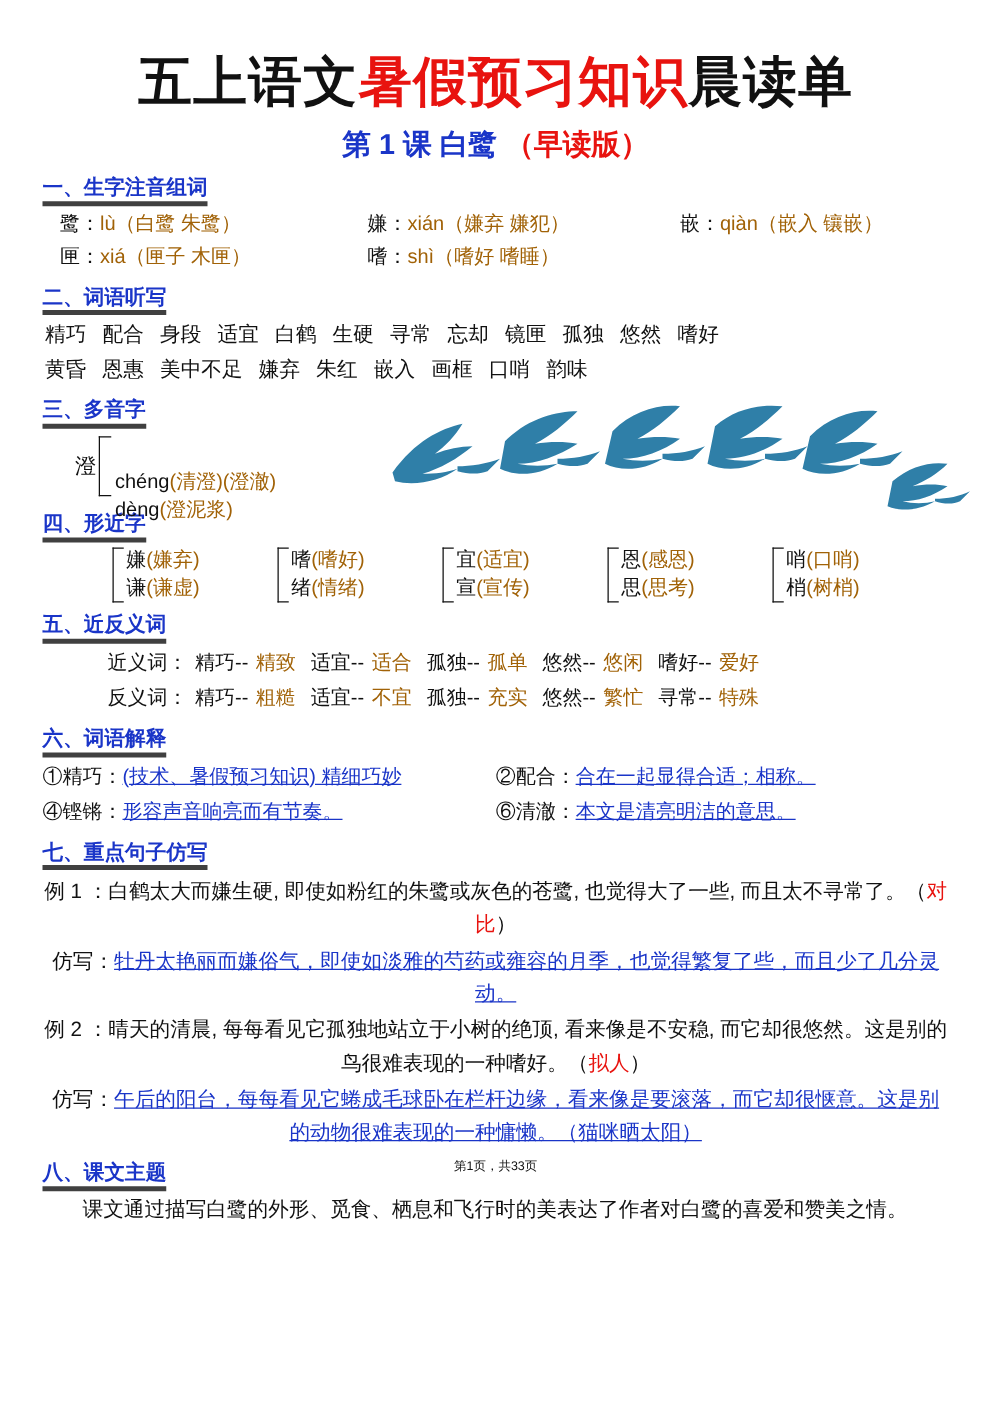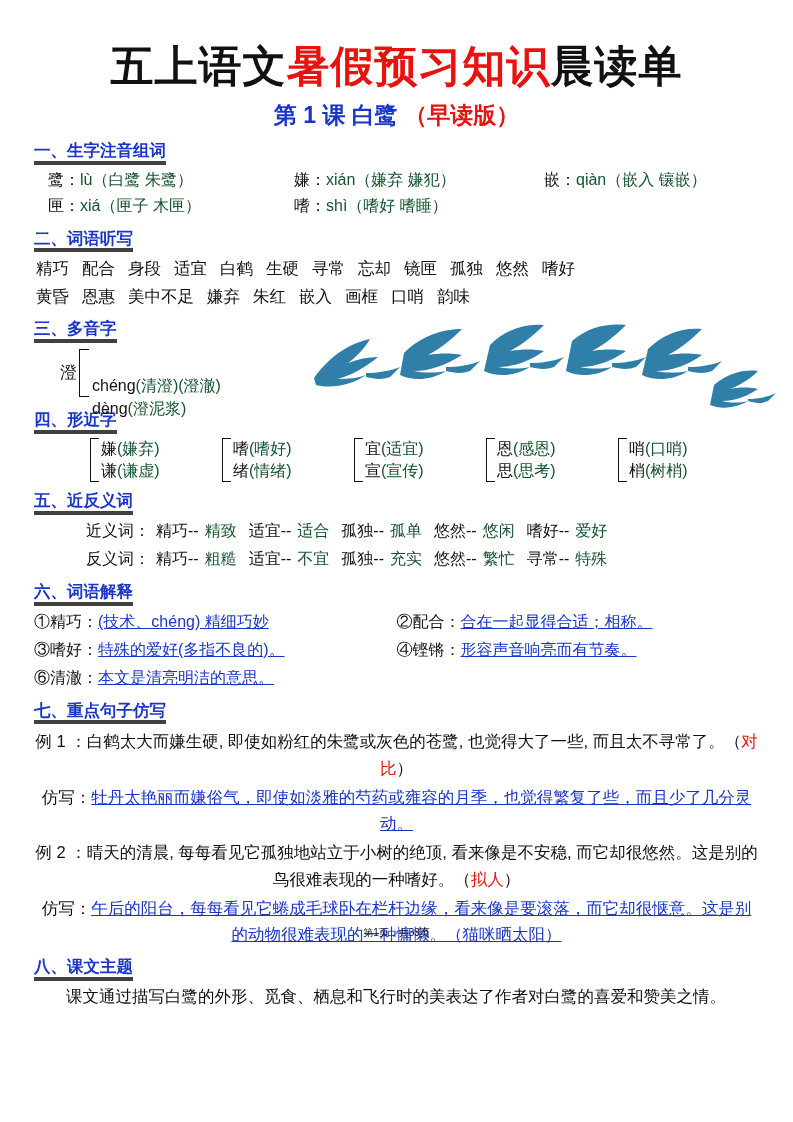--- a/index.html
+++ b/index.html
@@ -52,21 +52,21 @@
     font-size: 16.5px;
     font-weight: bold;
     color: #1a35c8;
     border-bottom: 4px solid #404040;
     display: inline-block;
     line-height: 1.25;
     margin: 5px 0 2px 0;
     padding-bottom: 0px;
   }
   .sec-wrap { margin-top: 3px; }
-  .blue { color: #14532d; }
+  .blue { color: #a16207; }
   .blue-u { color: #1a35c8; text-decoration: underline; }
   .red { color: #e8130f; }
 
   
   .pinyin-line {
     display: flex;
     font-size: 16px;
     line-height: 1.65;
     padding-left: 14px;
   }
@@ -307,23 +307,22 @@
       <span>近义词：</span><span><span>精巧--</span><span class="blue">精致</span></span><span><span>适宜--</span><span class="blue">适合</span></span><span><span>孤独--</span><span class="blue">孤单</span></span><span><span>悠然--</span><span class="blue">悠闲</span></span><span><span>嗜好--</span><span class="blue">爱好</span></span>
     </div>
     <div class="jinfan">
       <span>反义词：</span><span><span>精巧--</span><span class="blue">粗糙</span></span><span><span>适宜--</span><span class="blue">不宜</span></span><span><span>孤独--</span><span class="blue">充实</span></span><span><span>悠然--</span><span class="blue">繁忙</span></span><span><span>寻常--</span><span class="blue">特殊</span></span>
     </div>
   </div>
 
   <div class="sec-wrap">
     <div class="sec-head">六、词语解释</div>
     <div class="explain-grid">
-      <div class="explain-cell"><span>①</span><span>精巧</span><span>：</span><span class="blue-u">(技术、chéng) 精细巧妙</span></div>
+      <div class="explain-cell"><span>①</span><span>精巧</span><span>：</span><span class="blue-u">(技术、暑假预习知识) 精细巧妙</span></div>
       <div class="explain-cell"><span>②</span><span>配合</span><span>：</span><span class="blue-u">合在一起显得合适；相称。</span></div>
-      <div class="explain-cell"><span>③</span><span>嗜好</span><span>：</span><span class="blue-u">特殊的爱好(多指不良的)。</span></div>
       <div class="explain-cell"><span>④</span><span>铿锵</span><span>：</span><span class="blue-u">形容声音响亮而有节奏。</span></div>
       <div class="explain-cell"><span>⑥</span><span>清澈</span><span>：</span><span class="blue-u">本文是清亮明洁的意思。</span></div>
     </div>
   </div>
 
   <div class="sec-wrap">
     <div class="sec-head">七、重点句子仿写</div>
     <div class="para">
       <span>例 1 ：</span><span>白鹤太大而嫌生硬, 即使如粉红的朱鹭或灰色的苍鹭, 也觉得大了一些, 而且太不寻常了。（</span><span class="red">对比</span><span>）</span>
     </div>

